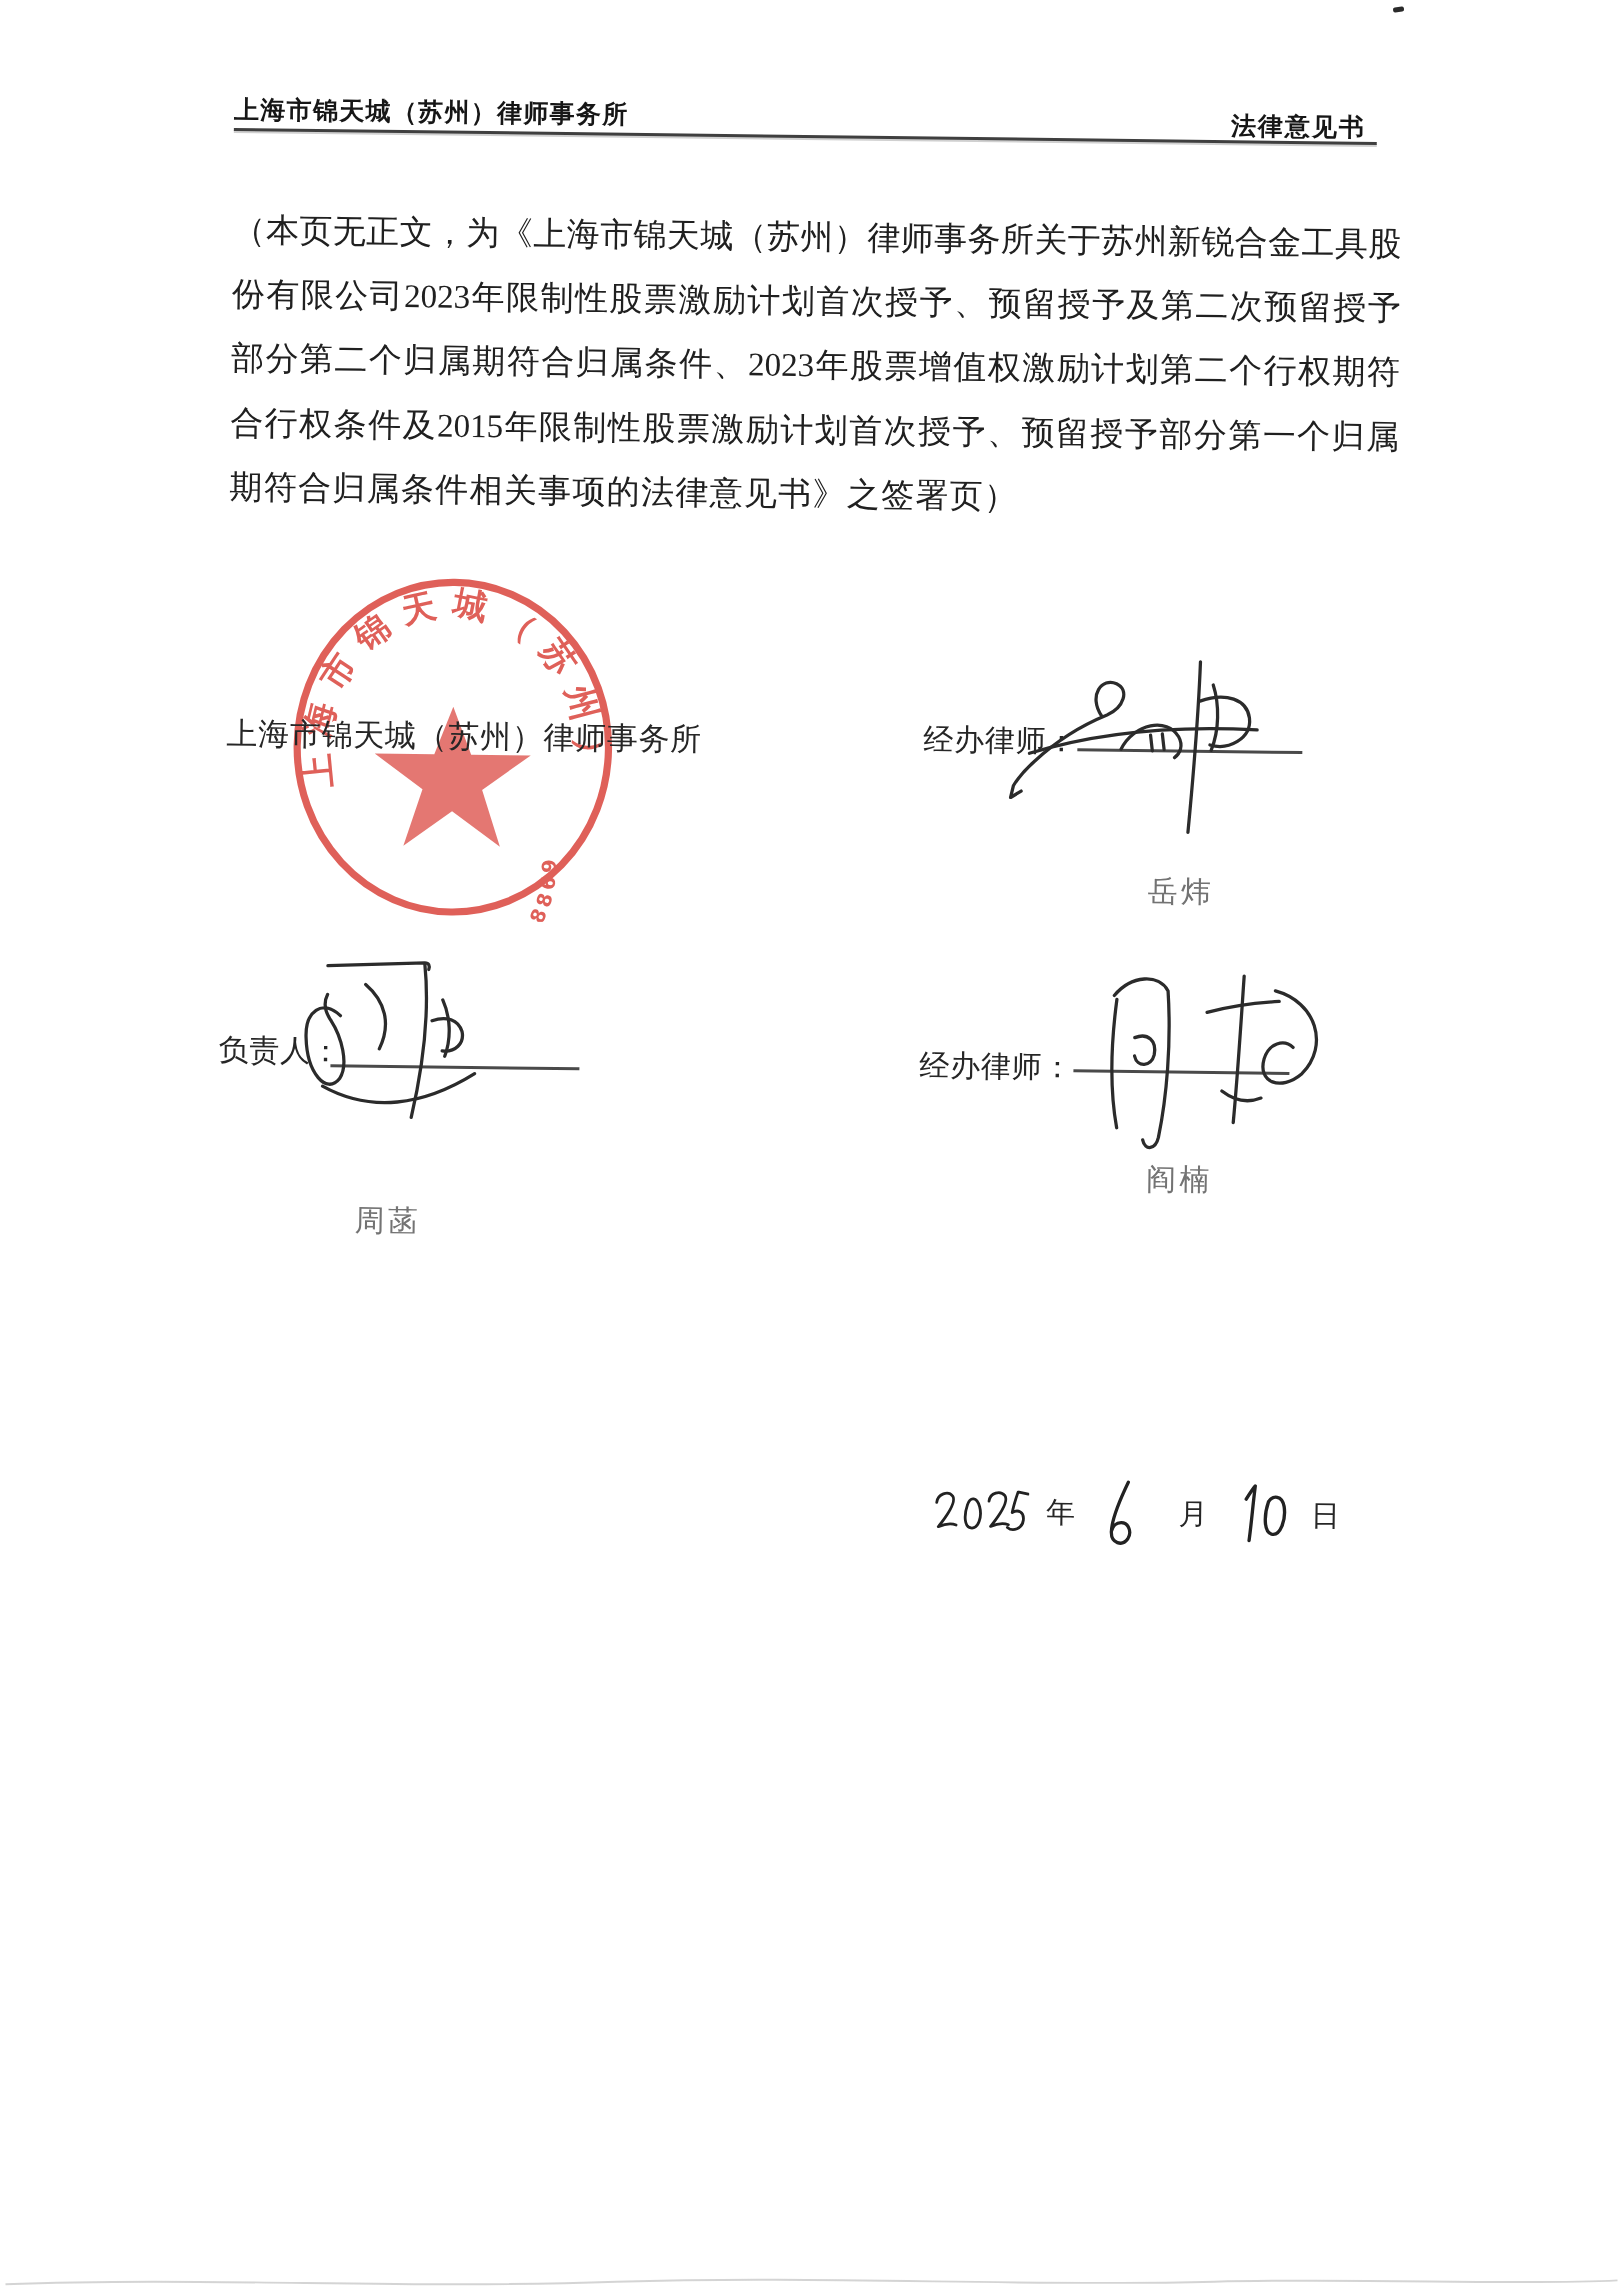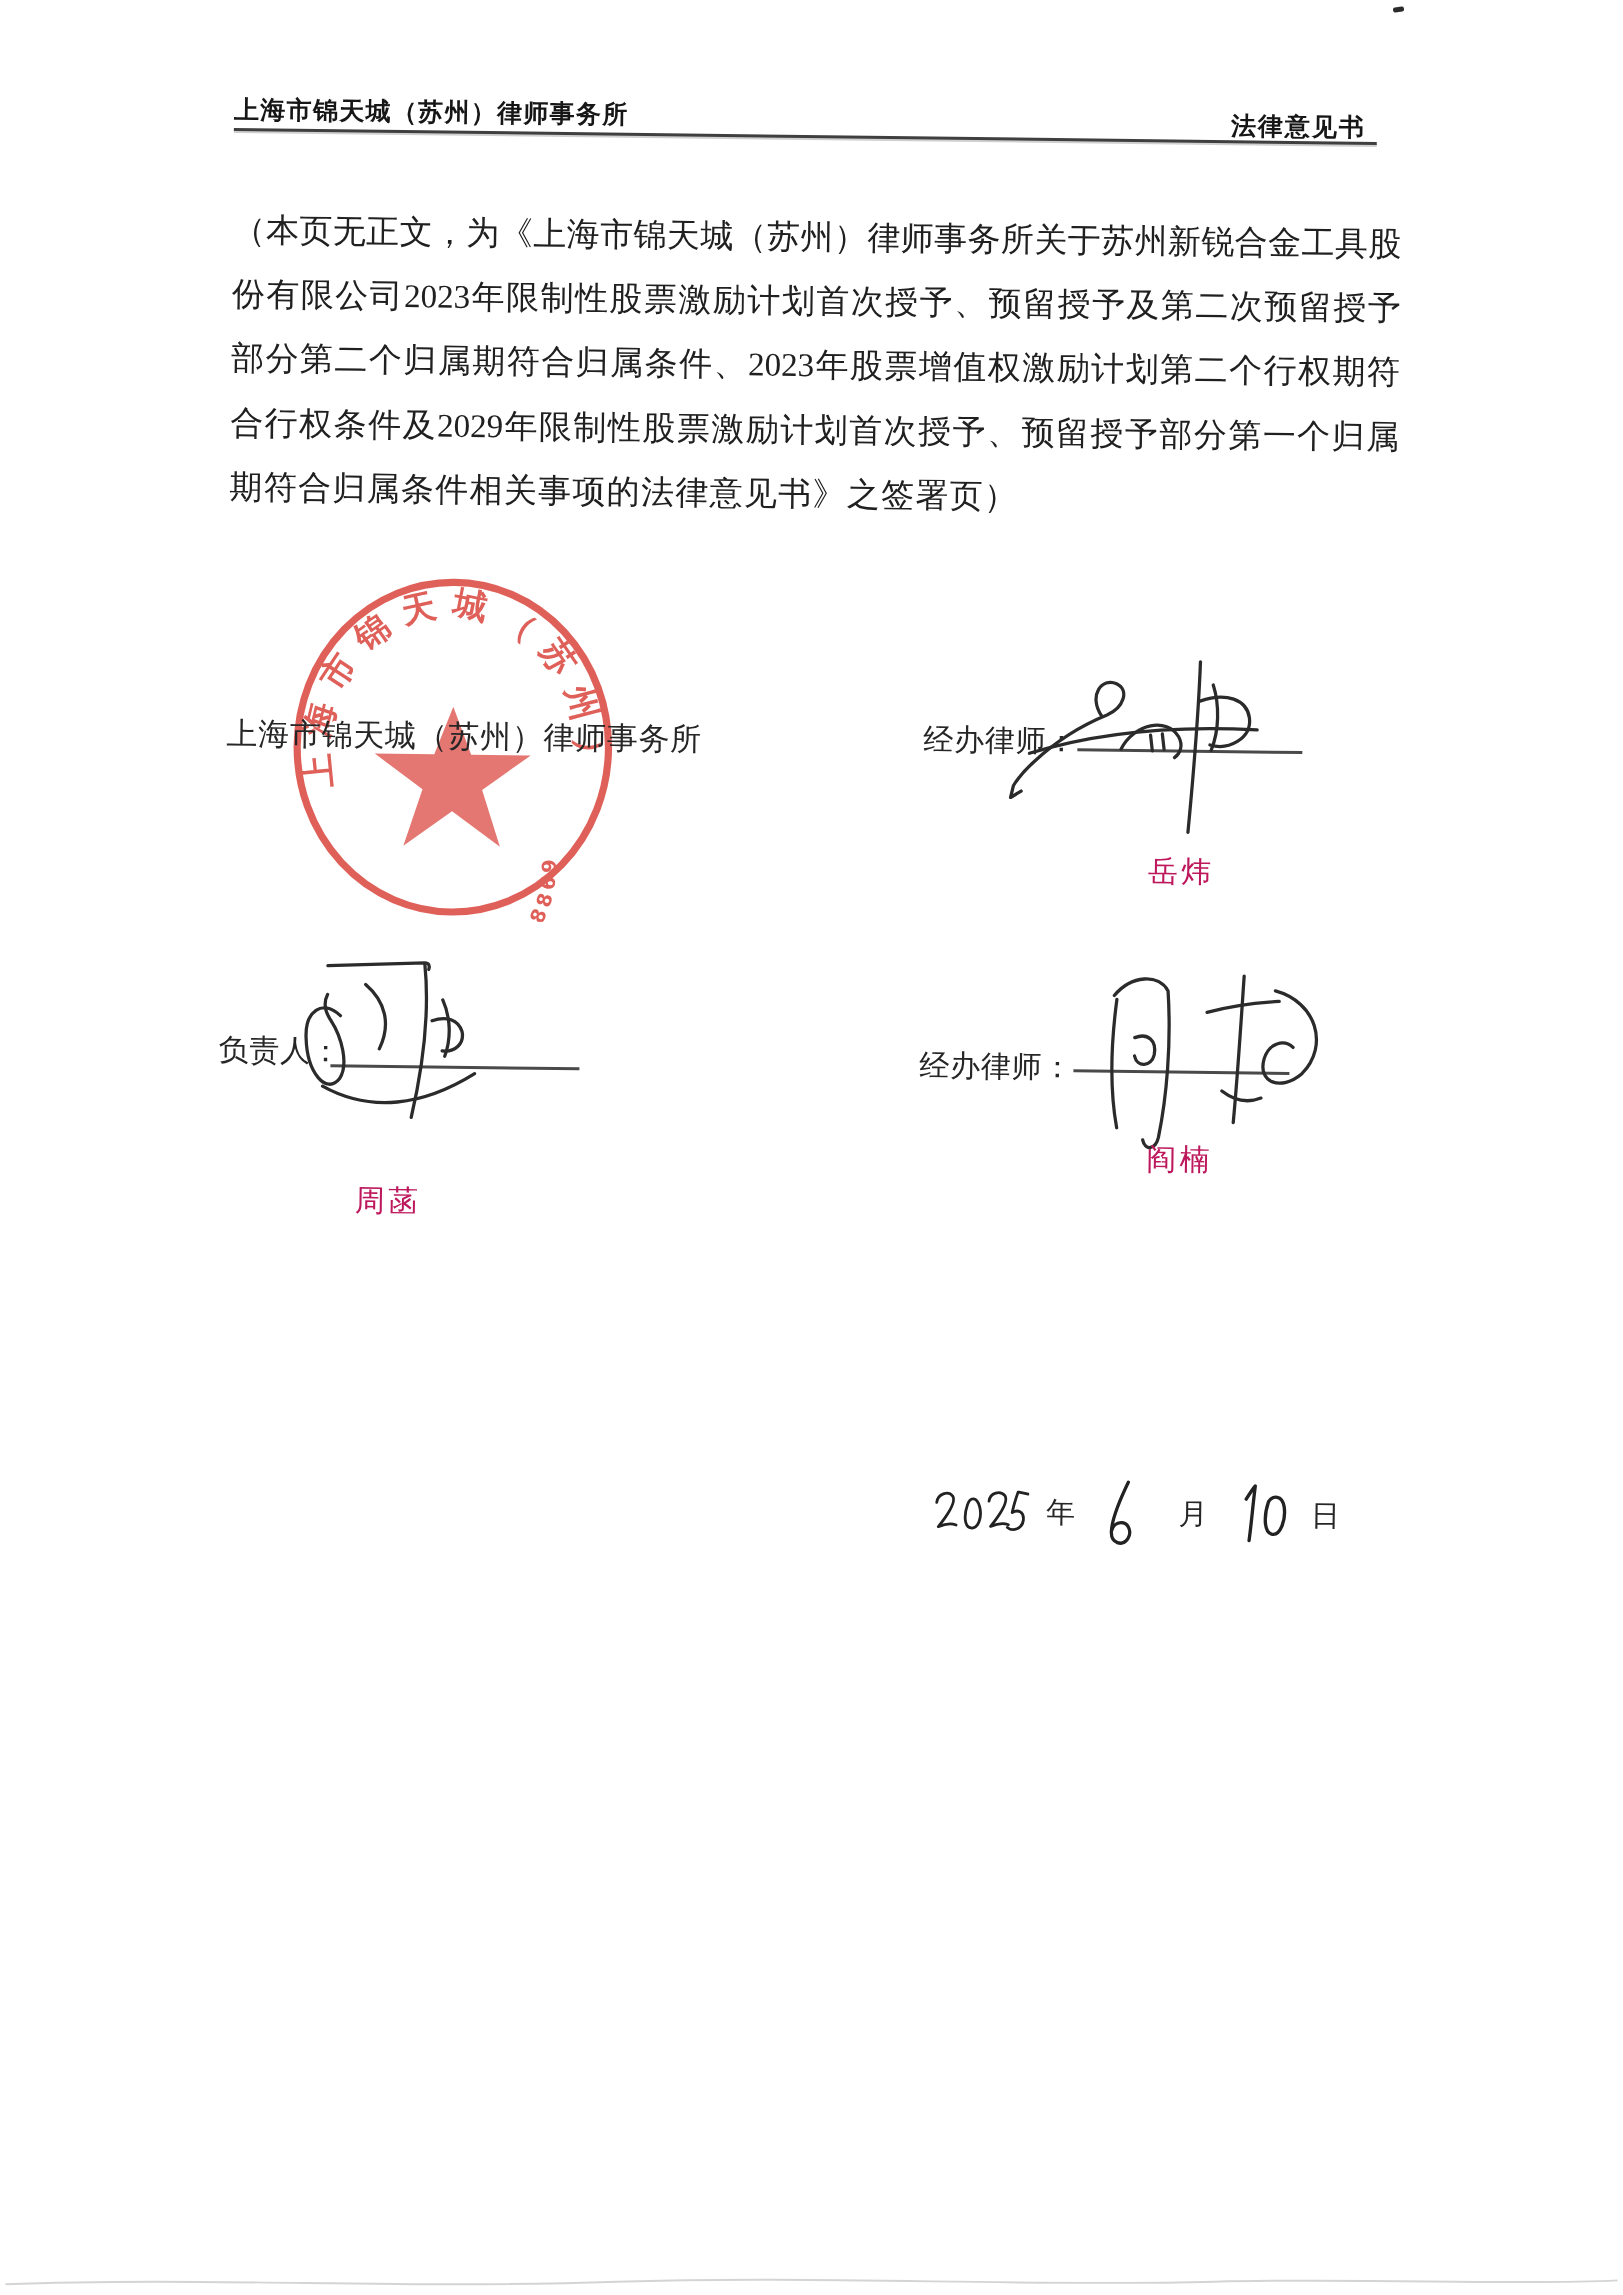--- a/index.html
+++ b/index.html
@@ -23,21 +23,21 @@
     left:234px;width:1169px;height:42px;font-size:33px;color:#202020;
     display:flex;justify-content:space-between;align-items:baseline;
   }
   .char-line span{white-space:pre;}
   .char-line.last{justify-content:flex-start;gap:1.3px;}
 
   
   .firm-line{left:234px;top:713px;font-size:31px;letter-spacing:0.7px;color:#262626;}
   .sig-label{font-size:30px;color:#262626;letter-spacing:0.7px;}
   .sig-rule{height:2.6px;background:#4a4a4a;}
-  .sig-name{font-size:30px;letter-spacing:3.3px;color:#be185d;}
+  .sig-name{font-size:30px;letter-spacing:3.3px;color:#737373;margin-top:20px;}
   .ink{stroke:#2b2b2b;stroke-width:5;fill:none;stroke-linecap:round;stroke-linejoin:round;}
   .ink-date{stroke:#222;stroke-width:6;fill:none;stroke-linecap:round;stroke-linejoin:round;}
 
   
   .date-row{left:948px;top:1467px;height:72px;display:flex;align-items:center;}
   .date-row .dchar{font-size:29px;color:#262626;}
 
   .speck{left:1393px;top:6.5px;width:10.5px;height:4.6px;background:#2b2b2b;border-radius:2px;transform:rotate(-8deg);}
   .bottom-wave{left:0;top:2270px;}
 </style>
@@ -158,21 +158,21 @@
         <span>期</span>
         <span>符</span>
       </div>
     <div class="abs char-line" style="top:401px">
         <span>合</span>
         <span>行</span>
         <span>权</span>
         <span>条</span>
         <span>件</span>
         <span>及</span>
-        <span>2029</span>
+        <span>2015</span>
         <span>年</span>
         <span>限</span>
         <span>制</span>
         <span>性</span>
         <span>股</span>
         <span>票</span>
         <span>激</span>
         <span>励</span>
         <span>计</span>
         <span>划</span>

